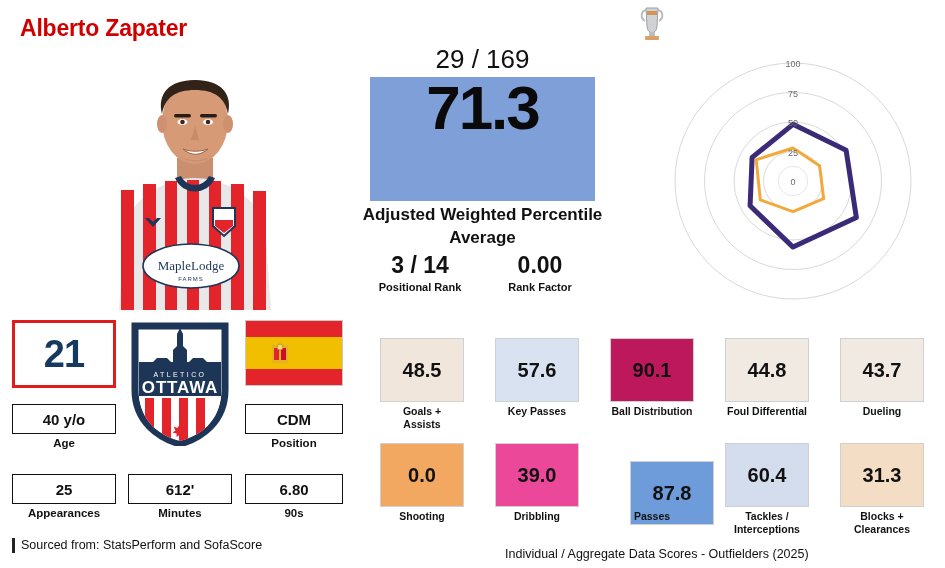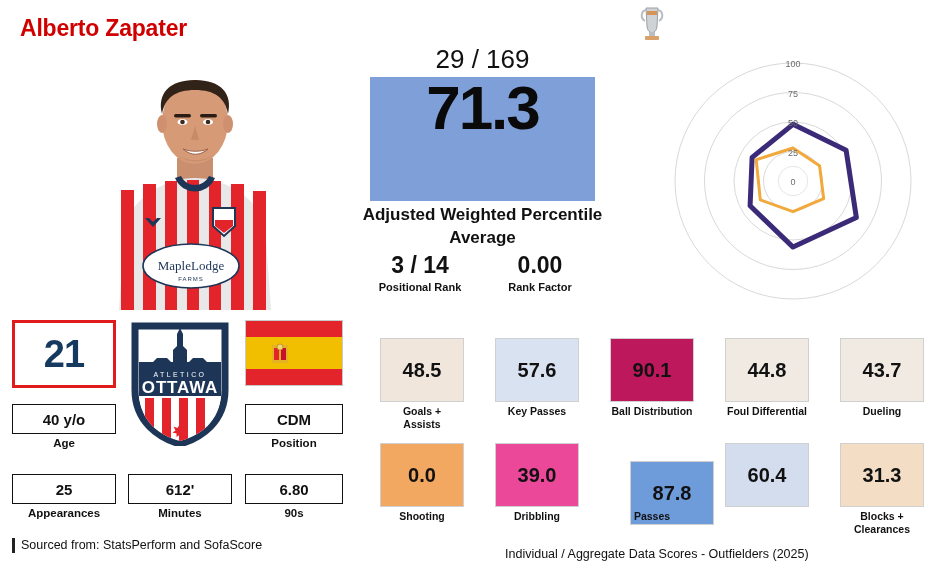--- a/index.html
+++ b/index.html
@@ -301,20 +301,21 @@
   <div class="tile-cap" style="left:490px; top:510px; width:94px;">Dribbling</div>
 
   <div class="tile" id="tile7" style="left: 610px; top: 461px; width: 84px; height: 64px; background: rgb(110, 155, 217); margin-left: 20px;">
     <span class="tile-val">87.8</span>
   </div>
   <div class="tile-cap" style="left:605px; top:510px; width:94px;">Passes</div>
 
   <div class="tile" id="tile8" style="left: 725px; top: 443px; width: 84px; height: 64px; background: rgb(211, 221, 237);">
     <span class="tile-val">60.4</span>
   </div>
+  <div class="tile-cap" style="left:715px; top:510px; width:104px;">Tackles /<br>Interceptions</div>
 
   <div class="tile" id="tile9" style="left: 840px; top: 443px; width: 84px; height: 64px; background: rgb(244, 221, 197);">
     <span class="tile-val">31.3</span>
   </div>
   <div class="tile-cap" style="left:832px; top:510px; width:100px;">Blocks +<br>Clearances</div>
 
   <div class="trophy-wrap">
     <svg width="32" height="42" viewBox="0 0 32 42">
       <path d="M10 6 L22 6 L21 24 C21 28 19 30 16 31 C13 30 11 28 11 24 Z" fill="#cfd3d6" stroke="#9aa0a6" stroke-width="1"></path>
       <path d="M10 8 C5 9 4 16 9 19" fill="none" stroke="#b9bec2" stroke-width="2"></path>

